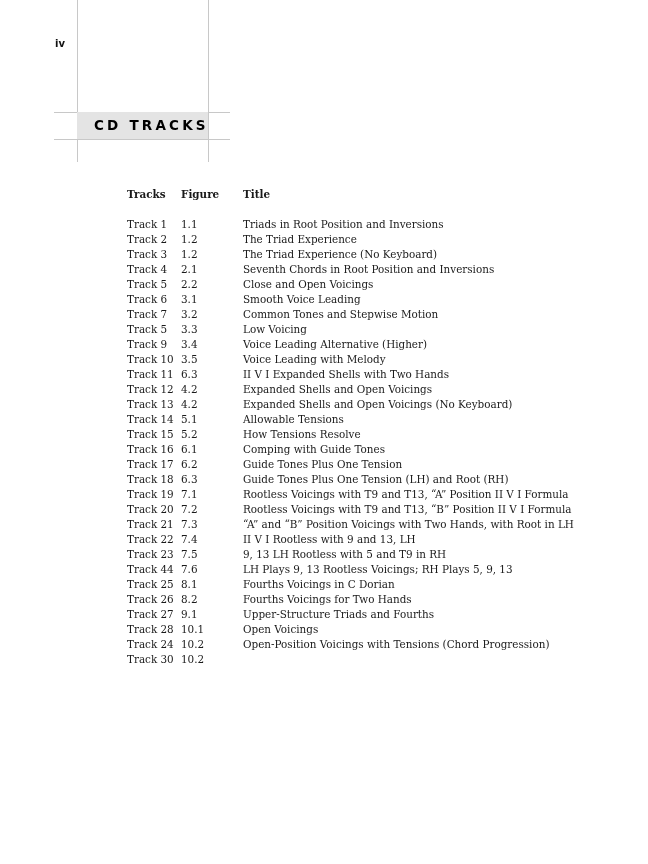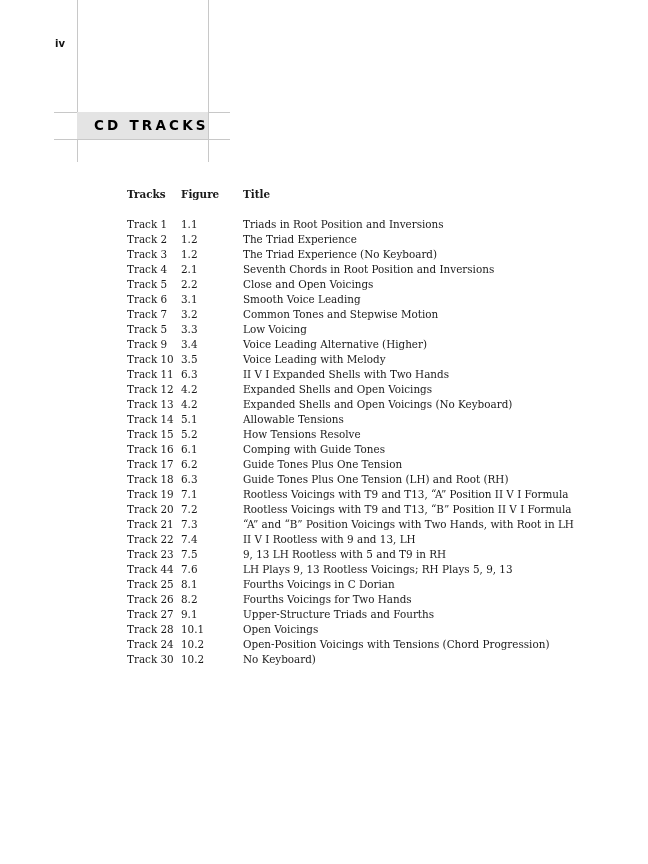--- a/index.html
+++ b/index.html
@@ -240,18 +240,17 @@
           <span class="c1">Track 24</span>
           <span class="c2">10.2</span>
           <span class="c3">
             <span class="wrap">Open-Position Voicings with Tensions (Chord Progression)</span>
           </span>
         </div>
         <div class="row tall">
           <span class="c1">Track 30</span>
           <span class="c2">10.2</span>
           <span class="c3">
-            <span class="wrap">No Keyboard)</span>
           </span>
         </div>
       </div>
   </div>
 </div>
 
 </body></html>

